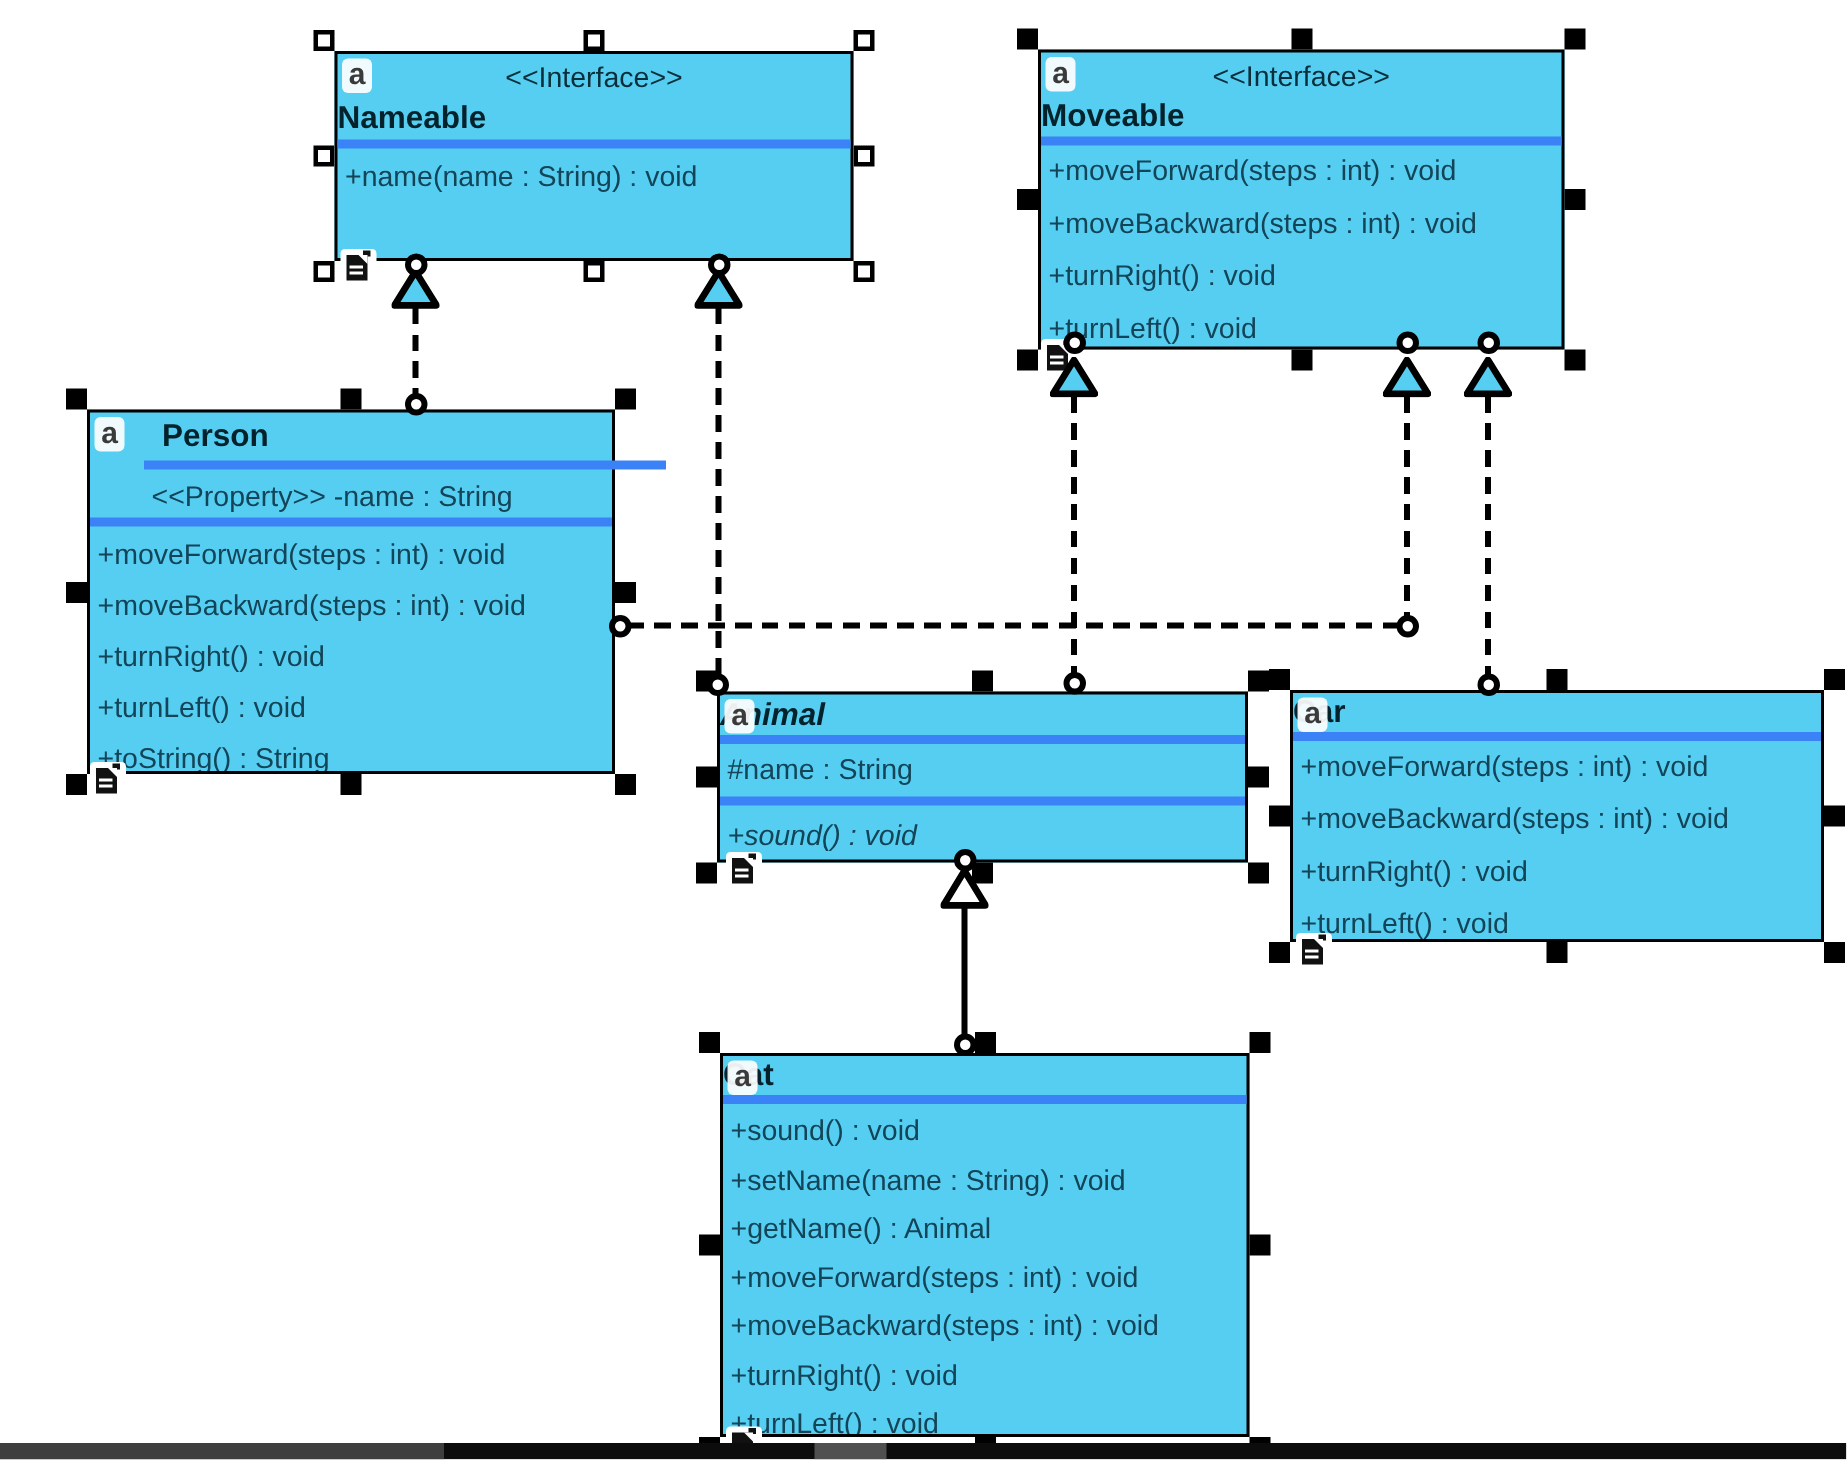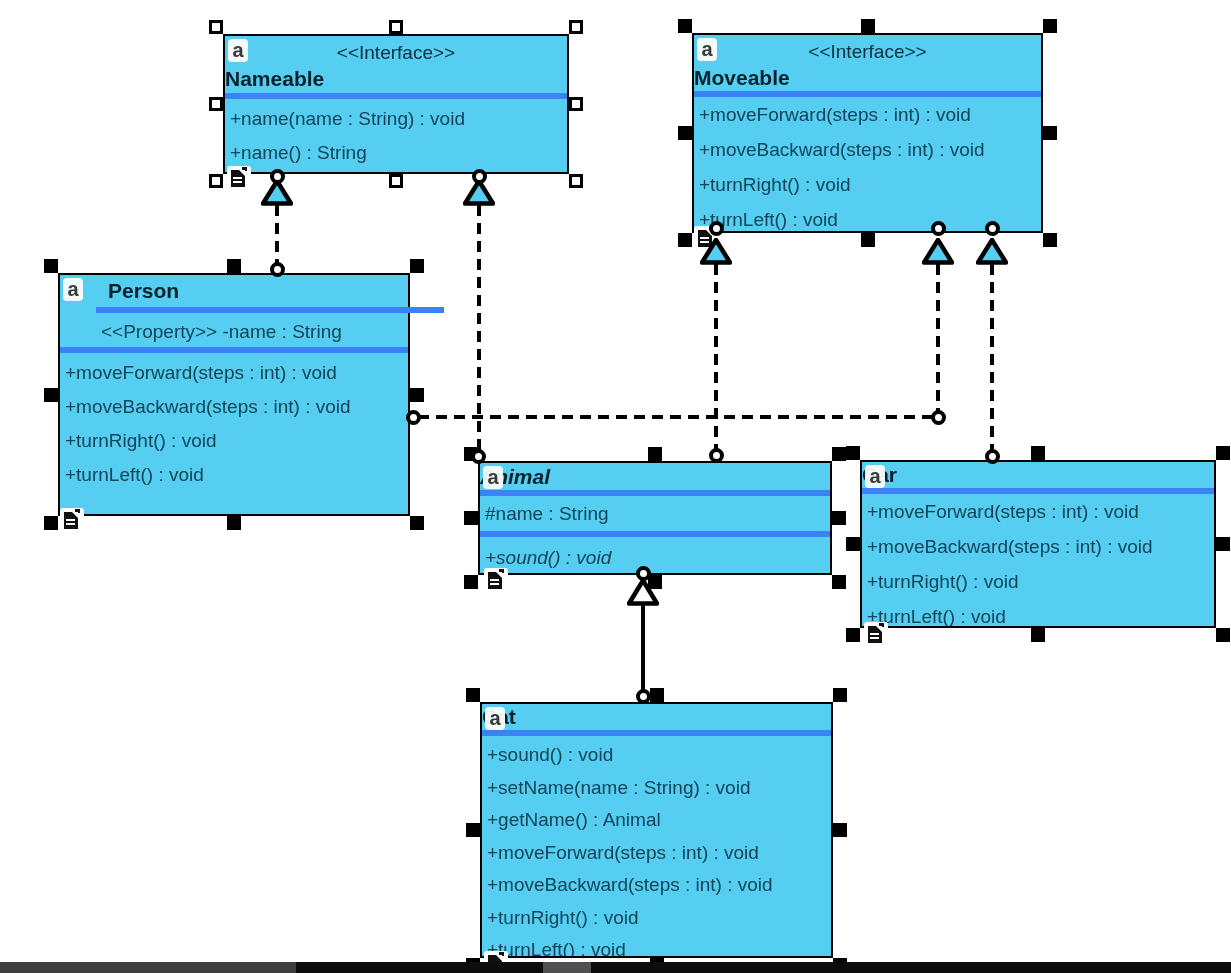--- a/index.html
+++ b/index.html
@@ -104,21 +104,20 @@
   <div class="solid-v" style="left:641px;top:604px;height:88px;"></div>
 
   <div class="uml-class" style="left:223px;top:34px;width:346px;height:140px;">
     <div class="hdr" style="height:57px;">
       <span class="badge">a</span>
       <div class="stereo">&lt;&lt;Interface&gt;&gt;</div>
       <div class="cname" style="line-height:26px;">Nameable</div>
     </div>
     <div class="cmp grow pt3">
       <div class="member">+name(name : String) : void</div>
-      <div class="member">+name() : String</div>
     </div>
   </div>
 
   <div class="uml-class lh35" style="left:692px;top:33px;width:351px;height:200px;">
     <div class="hdr" style="height:58px;">
       <span class="badge">a</span>
       <div class="stereo">&lt;&lt;Interface&gt;&gt;</div>
       <div class="cname" style="line-height:26px;">Moveable</div>
     </div>
     <div class="cmp grow">
@@ -135,20 +134,21 @@
       <div class="cname" style="line-height:32px;padding-left:48px;">Person</div>
     </div>
     <div class="cmp" style="height:40px;margin-left:36px;">
       <div class="member" style="line-height:37px;">&lt;&lt;Property&gt;&gt; -name : String</div>
     </div>
     <div class="cmp grow pt3">
       <div class="member">+moveForward(steps : int) : void</div>
       <div class="member">+moveBackward(steps : int) : void</div>
       <div class="member">+turnRight() : void</div>
       <div class="member">+turnLeft() : void</div>
+      <div class="member">+toString() : String</div>
     </div>
   </div>
 
   <div class="uml-class" style="left:478px;top:461px;width:354px;height:114px;">
     <div class="hdr" style="height:27px;">
       <span class="badge">a</span>
       <div class="cname it" style="line-height:27px;">Animal</div>
     </div>
     <div class="cmp" style="height:46px;">
       <div class="member" style="line-height:35px;">#name : String</div>

